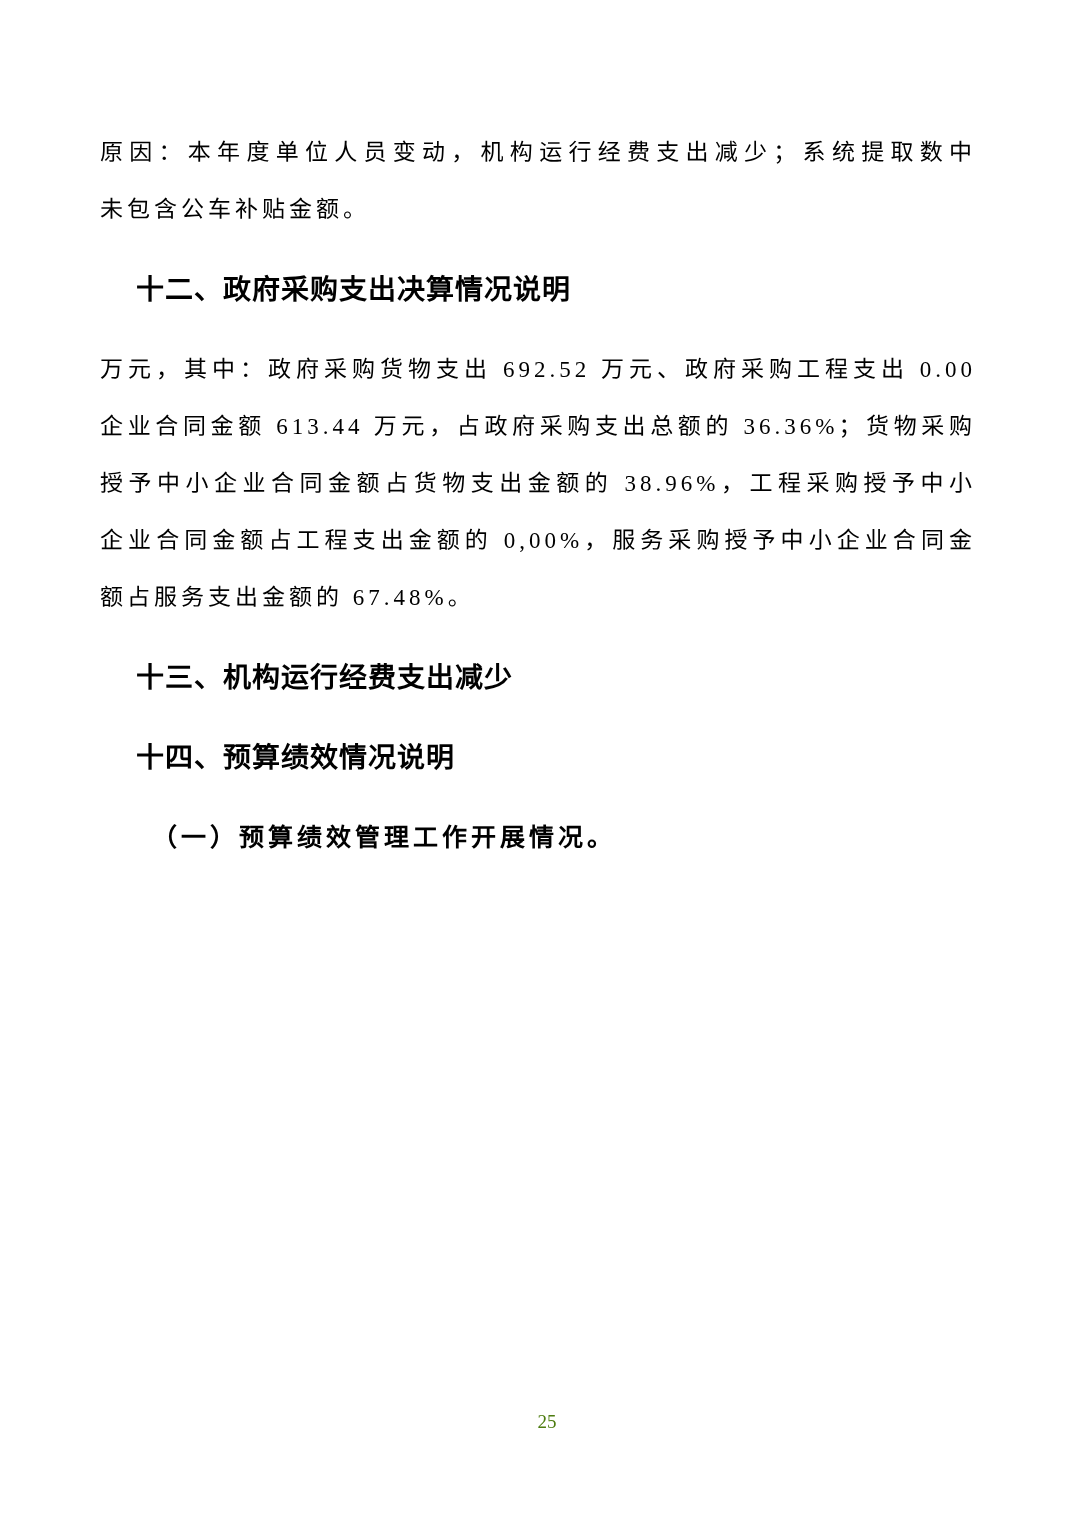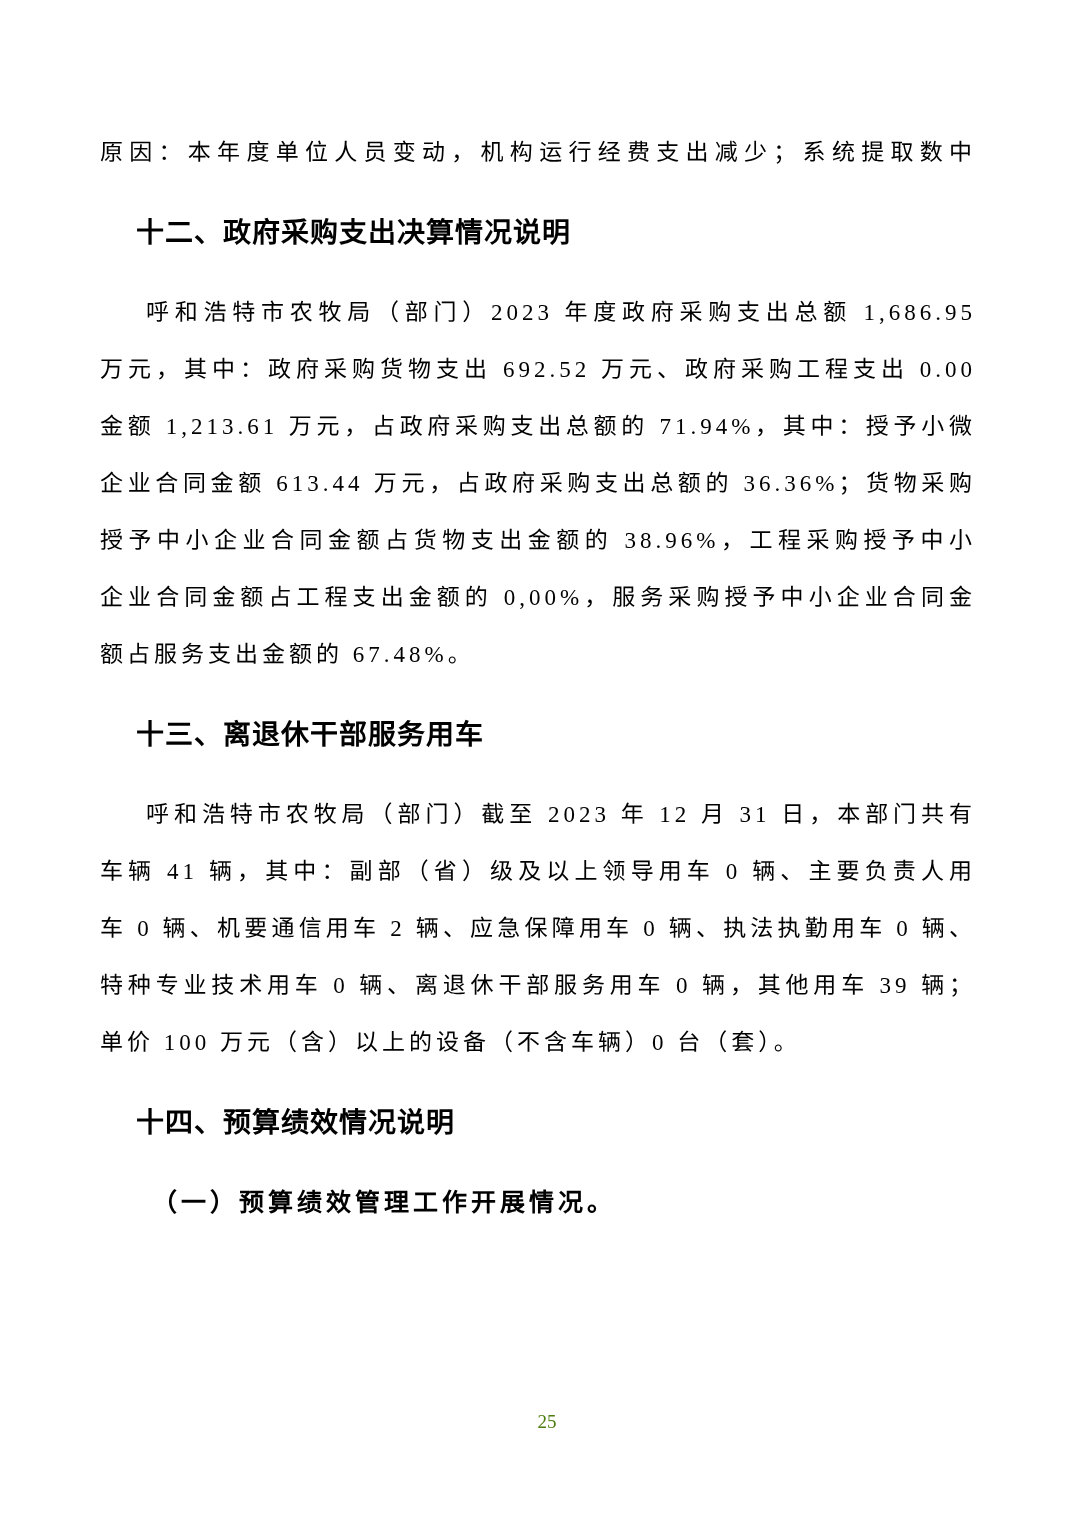--- a/index.html
+++ b/index.html
@@ -72,44 +72,36 @@
   }
 </style>
 </head>
 <body>
 
 <div class="page">
   <div class="content">
 
     <div>
       <p class="line fill">原因：本年度单位人员变动，机构运行经费支出减少；系统提取数中</p>
+      <p class="line">未包含公车补贴金额。</p>
     </div>
 
     <div>
       <h2 class="heading">十二、政府采购支出决算情况说明</h2>
       <div>
-        <p class="line fill indent">呼和浩特市农牧局（部门）2023 年度政府采购支出总额 1,686.95</p>
         <p class="line fill">万元，其中：政府采购货物支出 692.52 万元、政府采购工程支出 0.00</p>
-        <p class="line fill">金额 1,213.61 万元，占政府采购支出总额的 71.94%，其中：授予小微</p>
         <p class="line fill">企业合同金额 613.44 万元，占政府采购支出总额的 36.36%；货物采购</p>
         <p class="line fill">授予中小企业合同金额占货物支出金额的 38.96%，工程采购授予中小</p>
         <p class="line fill">企业合同金额占工程支出金额的 0,00%，服务采购授予中小企业合同金</p>
         <p class="line">额占服务支出金额的 67.48%。</p>
       </div>
     </div>
 
     <div>
-      <h2 class="heading">十三、离退休干部服务用车</h2>
-      <div>
-        <p class="line fill indent">呼和浩特市农牧局（部门）截至 2023 年 12 月 31 日，本部门共有</p>
-        <p class="line fill">车辆 41 辆，其中：副部（省）级及以上领导用车 0 辆、主要负责人用</p>
-        <p class="line fill">车 0 辆、机要通信用车 2 辆、应急保障用车 0 辆、执法执勤用车 0 辆、</p>
-        <p class="line fill">特种专业技术用车 0 辆、离退休干部服务用车 0 辆，其他用车 39 辆；</p>
-        <p class="line">单价 100 万元（含）以上的设备（不含车辆）0 台（套）。</p>
-      </div>
+      <h2 class="heading">十三、机构运行经费支出减少</h2>
     </div>
 
     <div>
       <h2 class="heading">十四、预算绩效情况说明</h2>
       <p class="subheading">（一）预算绩效管理工作开展情况。</p>
     </div>
 
   </div>
 
   <div class="page-number">25</div>

